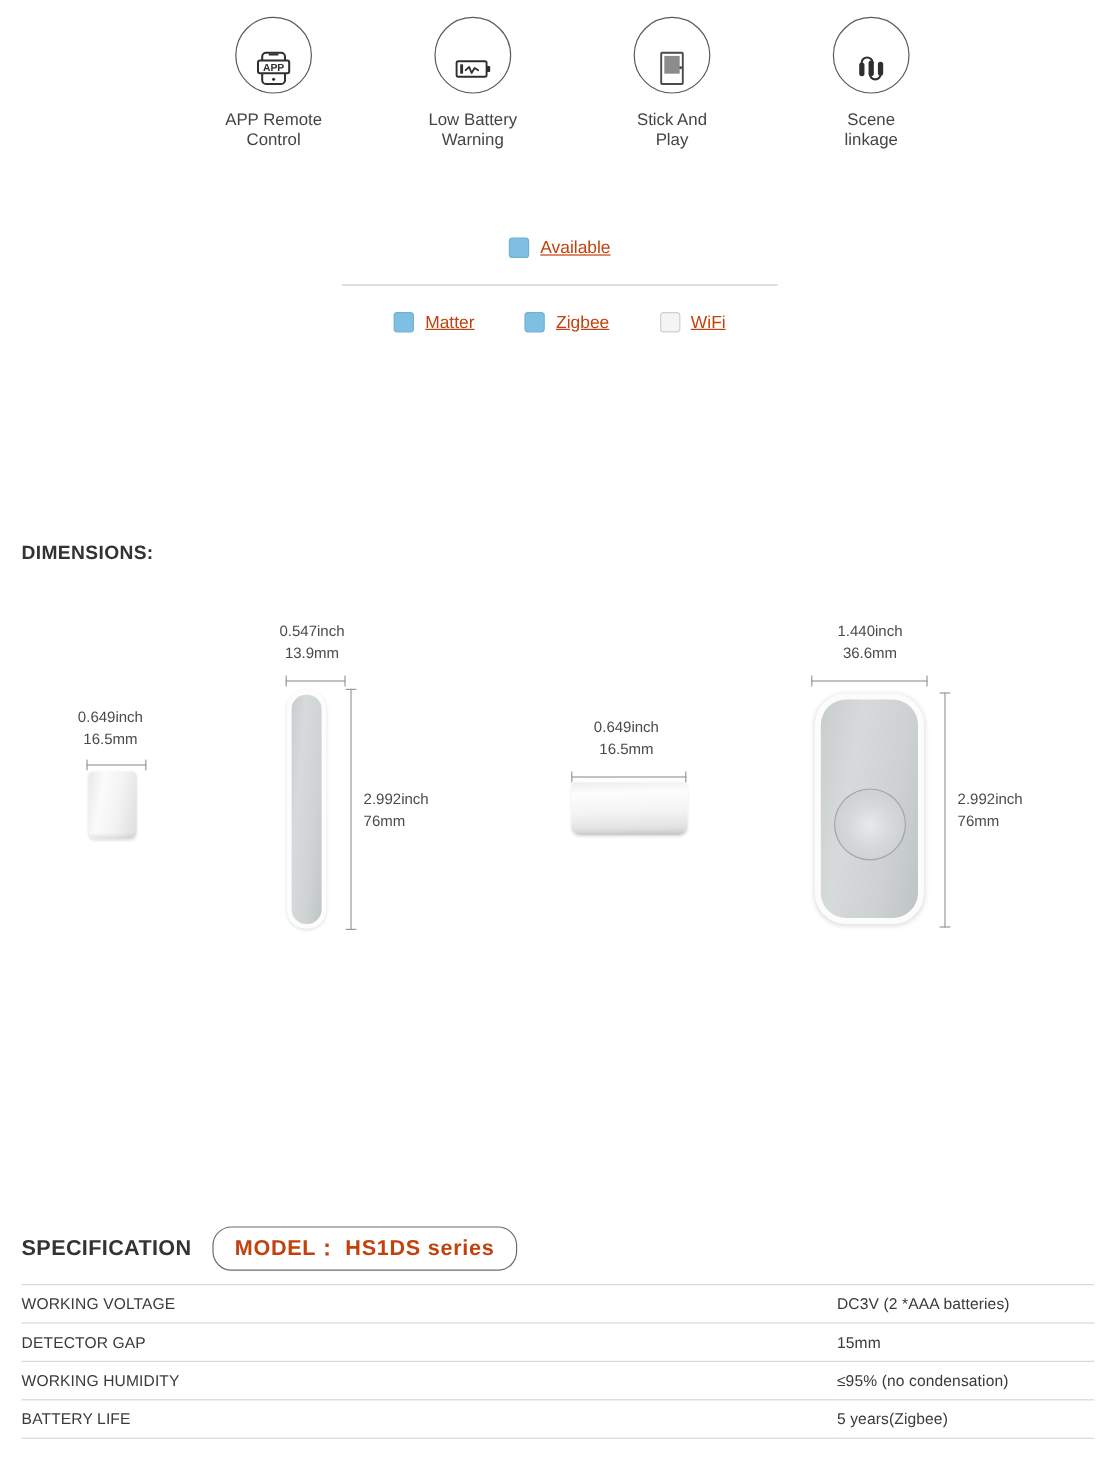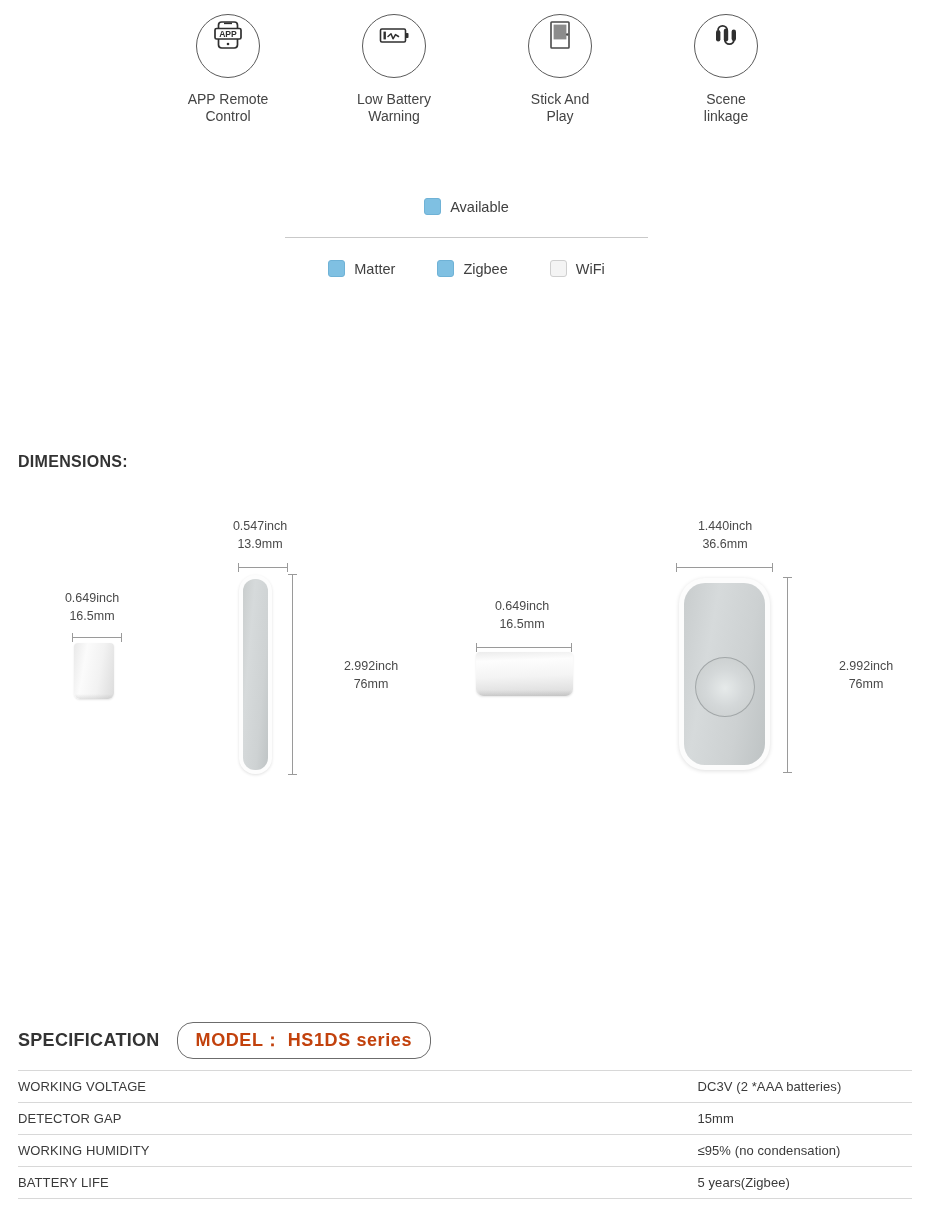--- a/index.html
+++ b/index.html
@@ -31,21 +31,21 @@
     display: flex;
     flex-direction: column;
     align-items: center;
   }
   .feature-icon {
     width: 64px;
     height: 64px;
     border-radius: 50%;
     border: 1.3px solid #5a5a5a;
     display: flex;
-    align-items: flex-start;
+    align-items: flex-end;
     justify-content: center;
     box-sizing: border-box;
   }
   .feature-label {
     margin-top: 13px;
     font-size: 14px;
     line-height: 17px;
     text-align: center;
     color: #444;
     white-space: pre-line;
@@ -84,21 +84,22 @@
   .swatch {
     width: 17px;
     height: 17px;
     border-radius: 3px;
     box-sizing: border-box;
   }
   .swatch.on  { background: #7fc0e2; border: 1px solid #6fb2d6; }
   .swatch.off { background: #f4f4f4; border: 1px solid #cfcfcf; }
   .legend-label {
     font-size: 14.5px;
-    color: #404040;
+    color: #c2410c;
+    text-decoration: underline;
   }
 
   
   .section-title {
     position: absolute;
     font-size: 16px;
     font-weight: bold;
     letter-spacing: 0.3px;
     color: #333;
   }
@@ -115,22 +116,21 @@
   .dim-group { position: absolute; }
   .dim-caption {
     position: absolute;
     font-size: 12.5px;
     line-height: 17.5px;
     color: #4a4a4a;
     text-align: center;
     white-space: pre-line;
   }
   .dim-caption.side {
-    text-align: center;
-    margin-left: 18px;
+    text-align: left;
   }
 
   
   .meas-h {
     position: absolute;
     height: 9px;
   }
   .meas-h .bar {
     position: absolute;
     left: 0; right: 0; top: 4px;

